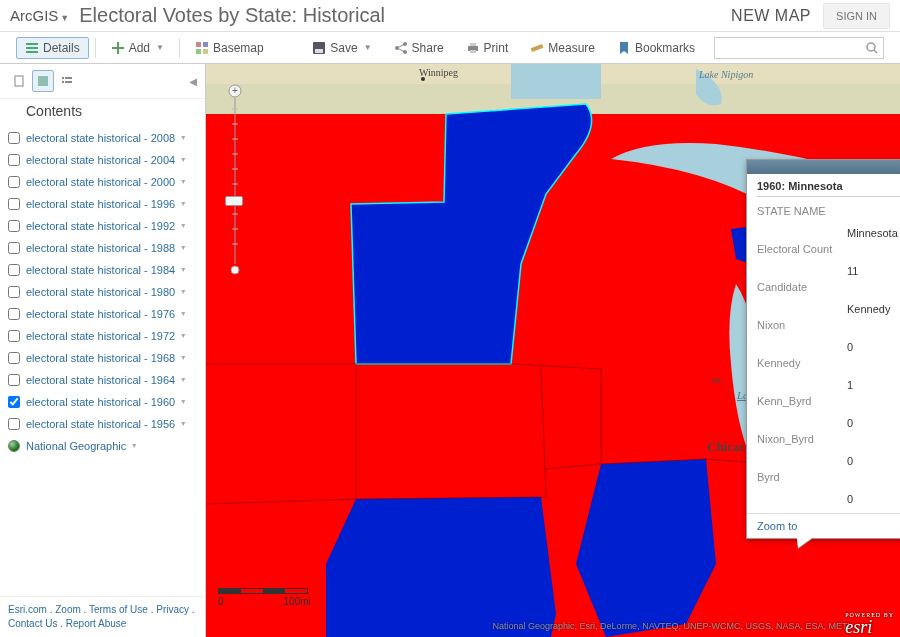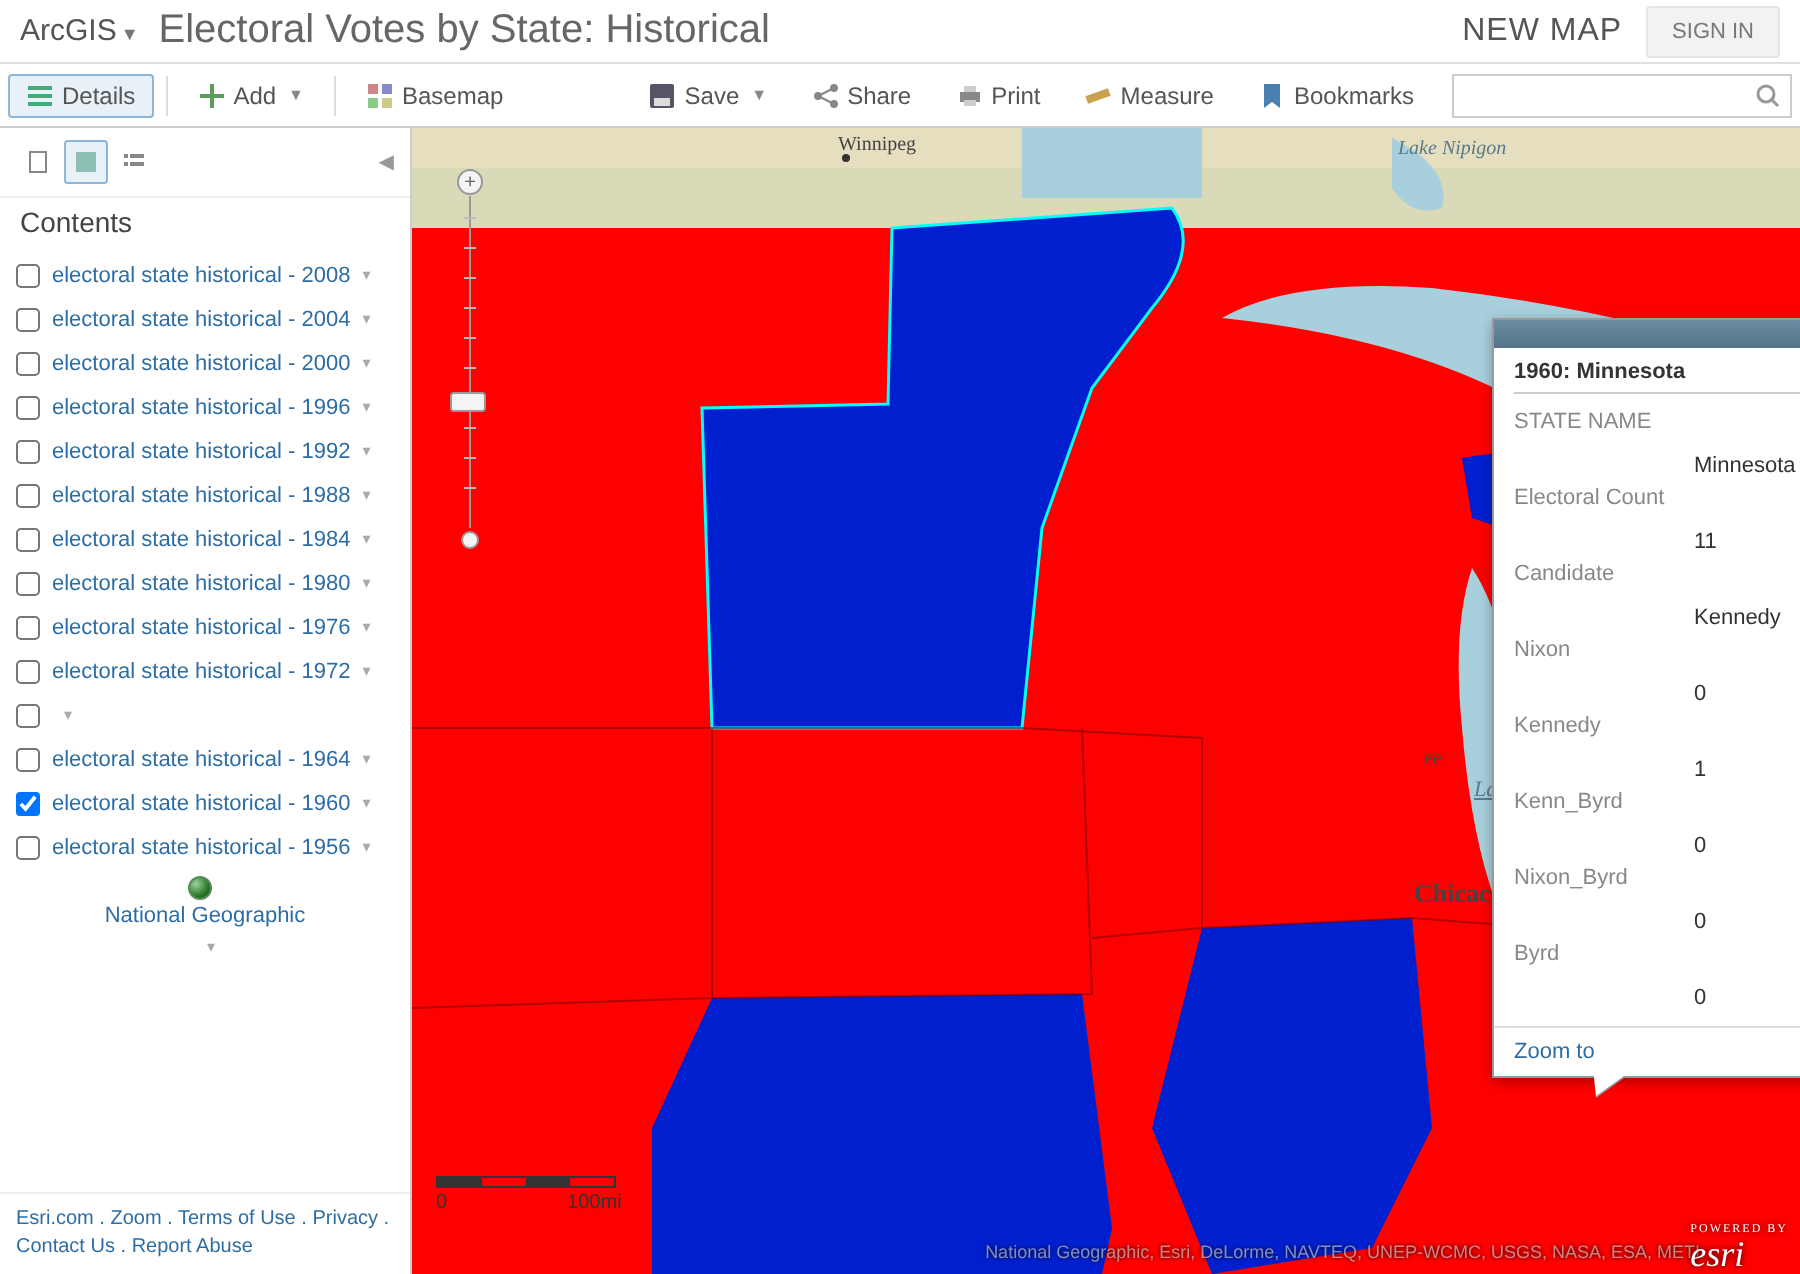--- a/index.html
+++ b/index.html
@@ -4,40 +4,40 @@
 <style>
   * { box-sizing: border-box; margin: 0; padding: 0; }
   body { font-family: "Segoe UI", Arial, sans-serif; font-size: 12px; color: #333; background: #fff; width: 900px; height: 637px; overflow: hidden; }
   .header { display: flex; align-items: center; height: 32px; padding: 0 10px; border-bottom: 1px solid #e0e0e0; }
   .brand { font-size: 15px; color: #555; }
   .brand-drop { font-size: 9px; color: #777; margin-left: 2px; }
   .title { font-size: 20px; color: #666; margin-left: 10px; font-weight: 400; }
   .spacer { flex: 1; }
   .newmap { font-size: 16px; color: #555; letter-spacing: 0.5px; margin-right: 12px; }
   .signin { font-size: 11px; color: #777; background: #f2f2f2; border: 1px solid #e5e5e5; padding: 6px 12px; border-radius: 2px; }
-  .toolbar { display: flex; align-items: center; height: 32px; border-bottom: 1px solid #ccc; background: #fff; padding: 0 4px; gap: 4px; }
+  .toolbar { display: flex; align-items: center; height: 32px; border-bottom: 1px solid #ccc; background: #fff; padding: 0 16px; gap: 4px; }
   .tbtn { display: inline-flex; align-items: center; gap: 4px; padding: 3px 8px; border: 1px solid transparent; border-radius: 2px; color: #555; font-size: 12px; cursor: pointer; }
   .tbtn.active { border-color: #8fb6d9; background: #e8f0f8; }
   .tbtn .ic { width: 14px; height: 14px; display: inline-block; }
   .sep { width: 1px; height: 20px; background: #ddd; margin: 0 2px; }
   .searchbox { width: 170px; height: 22px; border: 1px solid #ccc; display: flex; align-items: center; padding: 0 4px; margin-left: 6px; }
   .searchbox input { border: none; outline: none; flex: 1; font-size: 11px; }
   .drop { font-size: 8px; color: #888; margin-left: 2px; }
   .main { display: flex; height: 573px; }
   .sidebar { width: 206px; border-right: 1px solid #ccc; background: #fff; display: flex; flex-direction: column; }
   .viewtabs { display: flex; align-items: center; padding: 6px 8px; border-bottom: 1px solid #eee; gap: 2px; }
   .vtab { width: 22px; height: 22px; border: 1px solid transparent; display: flex; align-items: center; justify-content: center; border-radius: 2px; }
   .vtab.active { border-color: #8fb6d9; background: #e8f0f8; }
   .collapse { margin-left: auto; font-size: 10px; color: #999; }
-  .contents-h { font-size: 14px; color: #444; padding: 4px 10px 8px; }
+  .contents-h { font-size: 14px; color: #444; padding: 4px 10px 8px; margin-left: 16px; }
   .layerlist { flex: 1; overflow-y: auto; padding: 0 4px; }
   .layer { display: flex; align-items: center; padding: 3px 4px; font-size: 11px; color: #2e6da4; line-height: 16px; }
   .layer input[type=checkbox] { margin-right: 6px; width: 12px; height: 12px; }
   .layer .drop { margin-left: 6px; color: #aaa; }
-  .layer.basemap { color: #2e6da4; flex-direction: column; }
+  .layer.basemap { color: #2e6da4; }
   .globe { width: 12px; height: 12px; border-radius: 50%; background: radial-gradient(circle at 30% 30%, #9ed29e, #2b7a2b 60%, #164916); display: inline-block; margin-right: 6px; border: 1px solid #5a8a5a; }
   .footer { padding: 6px 8px; font-size: 10px; color: #2e6da4; line-height: 14px; border-top: 1px solid #eee; }
   .footer span { color: #2e6da4; }
   .map { position: relative; flex: 1; background: #e8e3c4; overflow: hidden; }
   .maxbtn { position: absolute; top: 4px; right: 4px; width: 14px; height: 14px; background: #fff; border: 1px solid #bbb; font-size: 9px; text-align: center; line-height: 12px; color: #666; }
   svg.states { position: absolute; top: 0; left: 0; }
   .zoomslider { position: absolute; left: 22px; top: 20px; width: 14px; height: 195px; }
   .zoomslider .handle { position: absolute; left: -3px; top: 112px; width: 18px; height: 10px; background: #f4f4f4; border: 1px solid #999; border-radius: 2px; }
   .scalebar { position: absolute; left: 12px; bottom: 30px; color: #333; font-size: 10px; }
   .scalebar .bar { display: flex; height: 6px; width: 90px; border: 1px solid #333; }
@@ -218,20 +218,21 @@
           <span>electoral state historical - 1976</span>
           <span class="drop">▾</span>
         </div>
         <div class="layer">
           <input type="checkbox" style="">
           <span>electoral state historical - 1972</span>
           <span class="drop">▾</span>
         </div>
         <div class="layer">
           <input type="checkbox" style="">
+          <span>electoral state historical - 1968</span>
           <span class="drop">▾</span>
         </div>
         <div class="layer">
           <input type="checkbox" style="">
           <span>electoral state historical - 1964</span>
           <span class="drop">▾</span>
         </div>
         <div class="layer">
           <input type="checkbox" checked="" style="">
           <span>electoral state historical - 1960</span>

